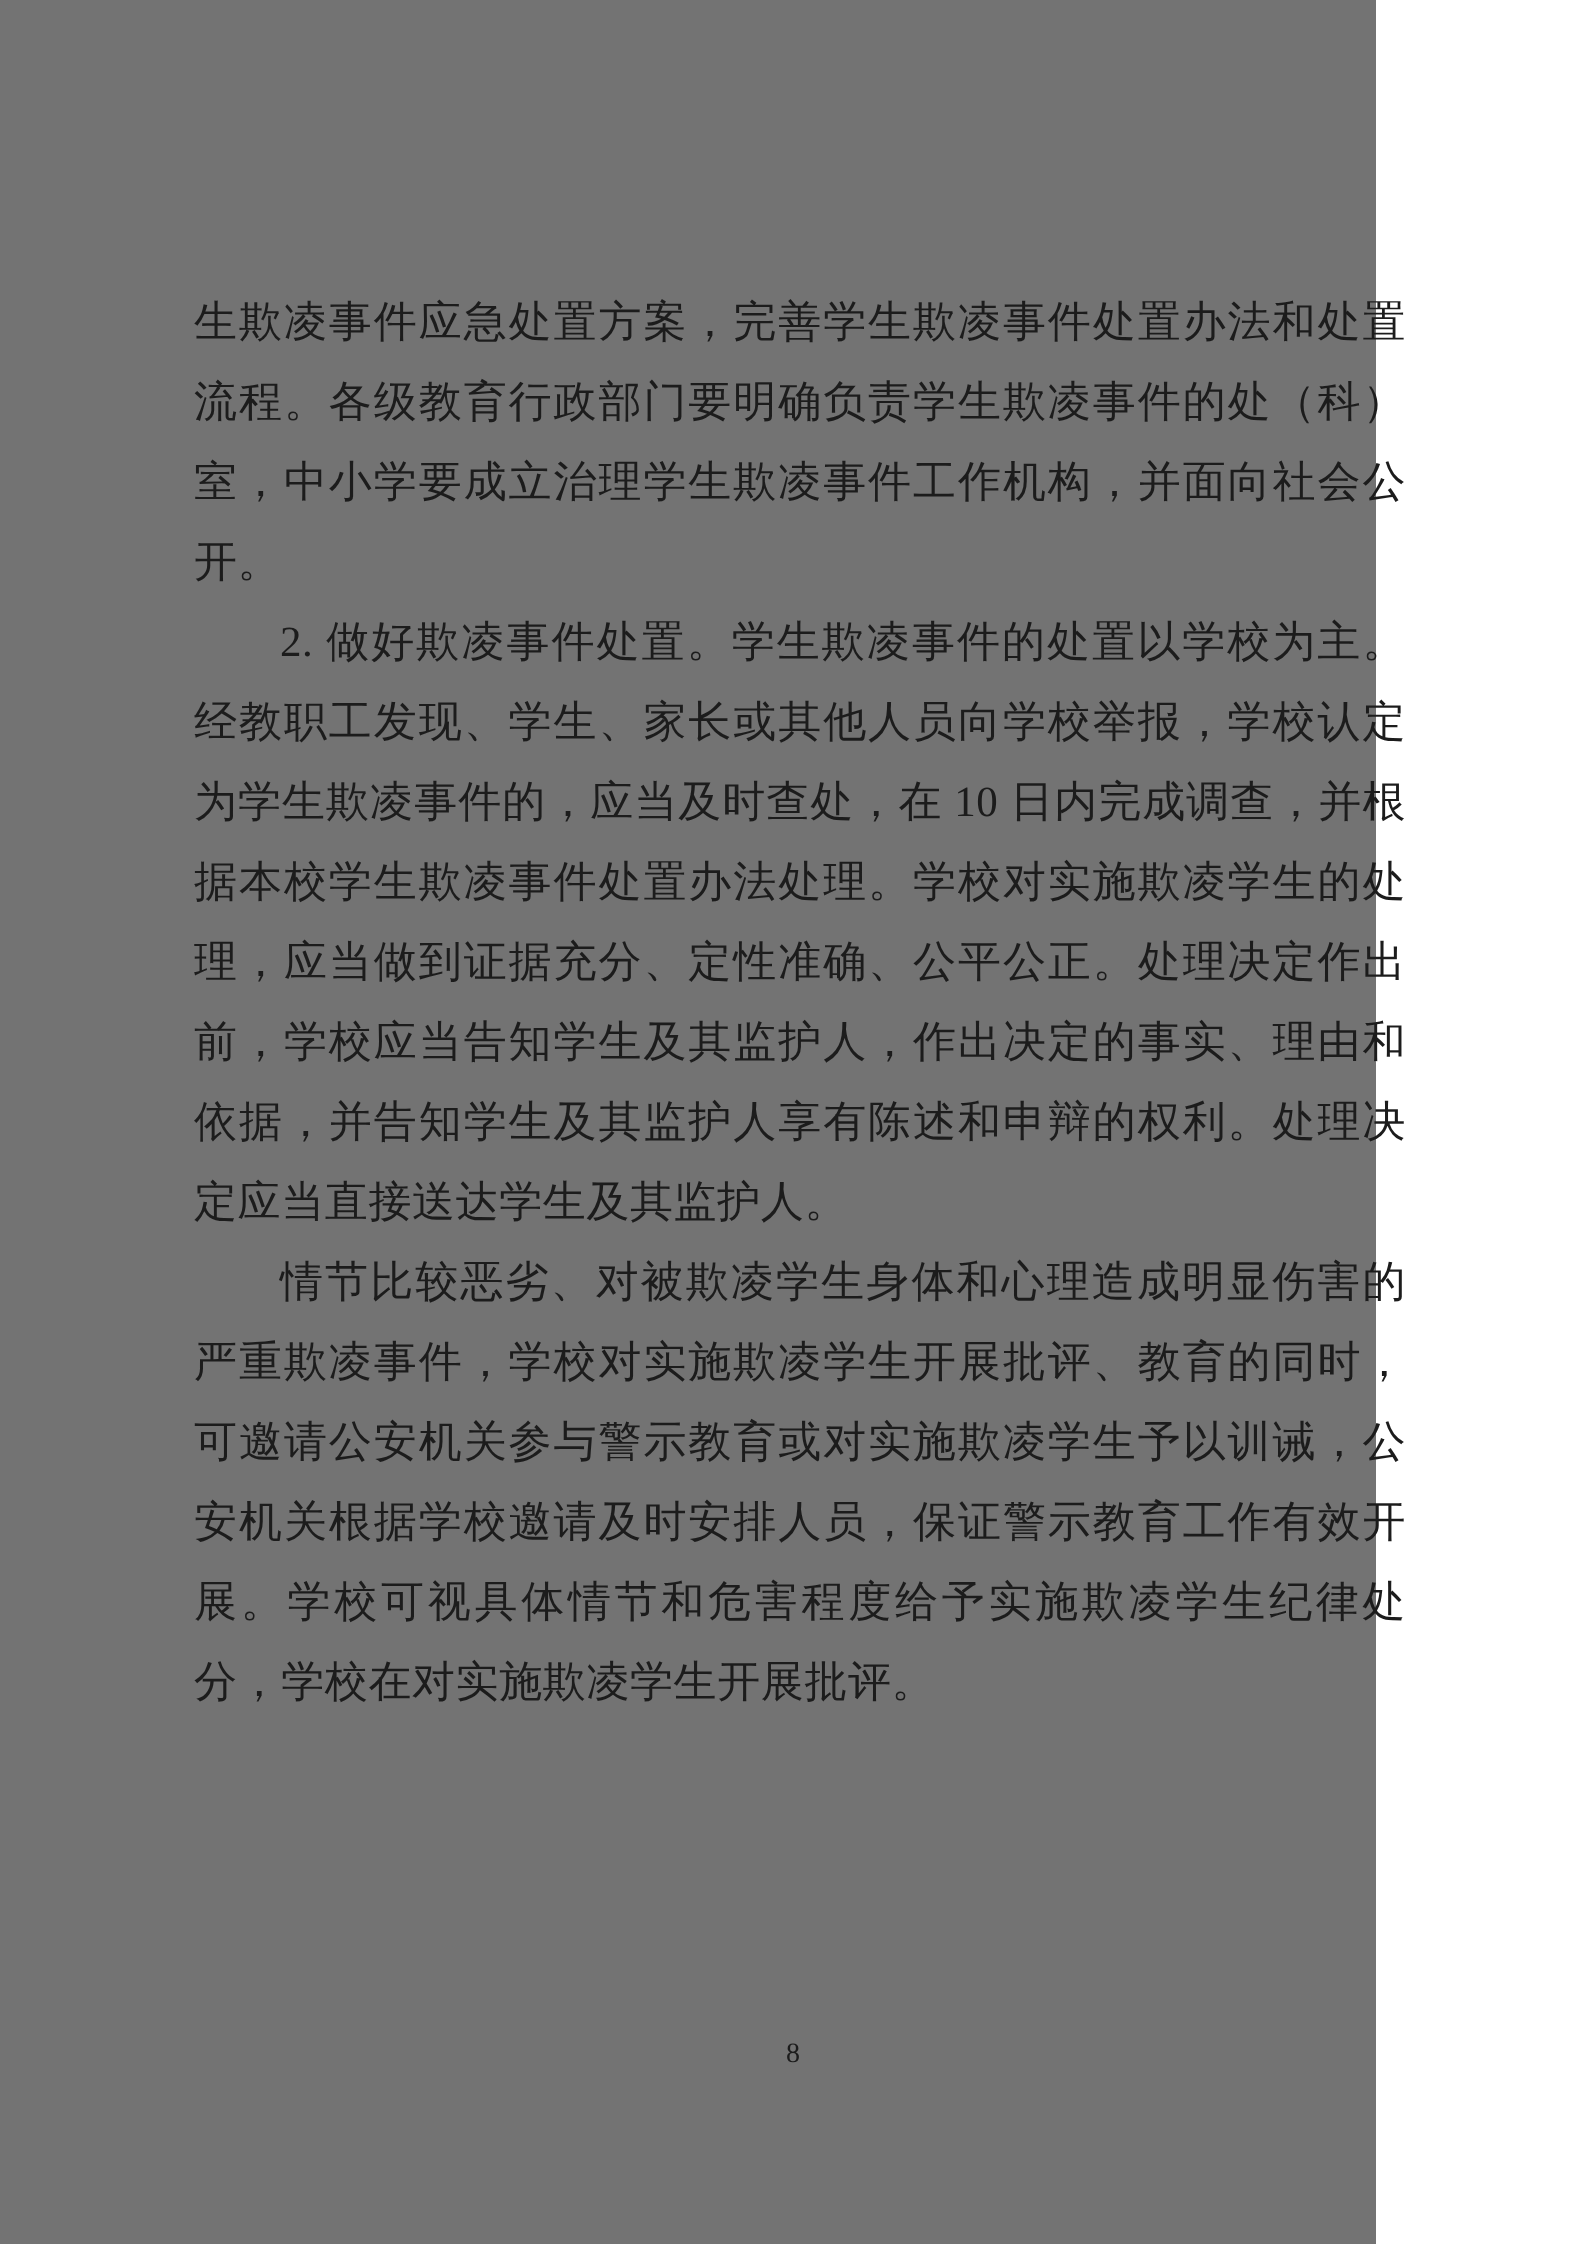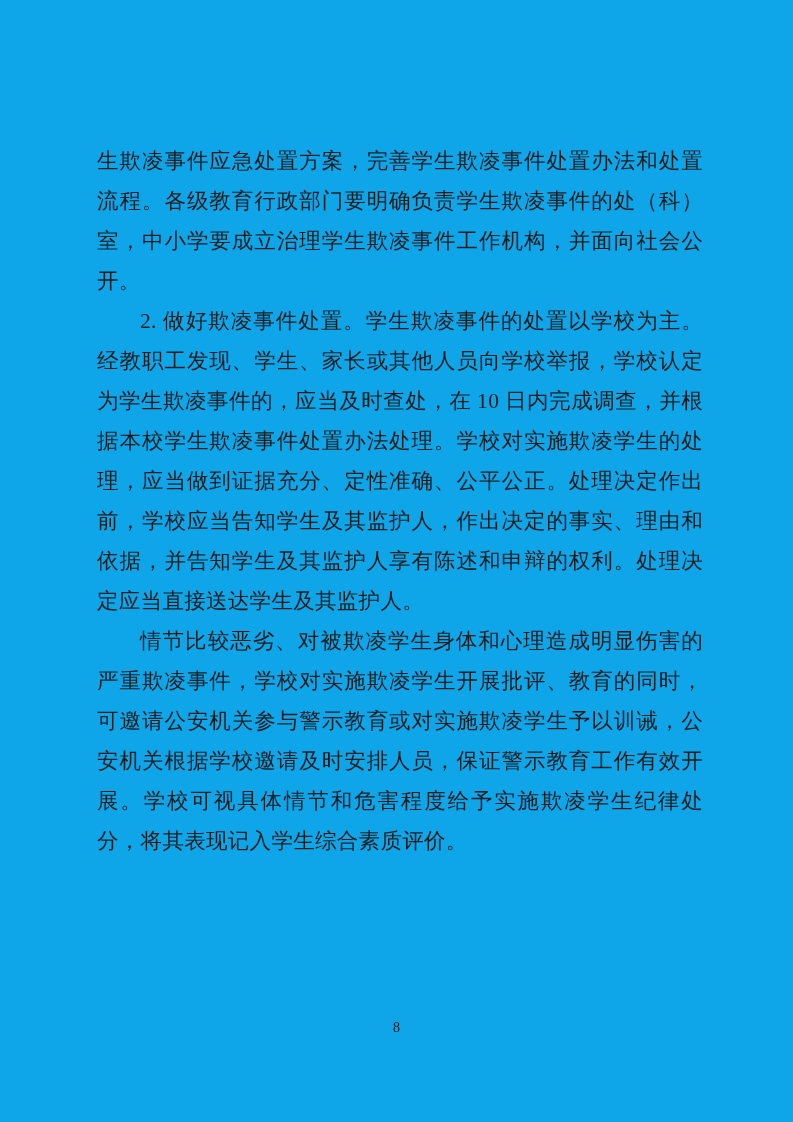--- a/index.html
+++ b/index.html
@@ -12,23 +12,23 @@
     height: 1122px;
     position: relative;
     font-family: "Liberation Serif", "DejaVu Serif", serif;
     color: #1c1c1c;
     overflow: hidden;
   }
   .page {
     position: absolute;
     top: 0;
     left: 0;
-    width: 793px;
+    width: 688px;
     height: 1122px;
-    background: #0ea5e9;
+    background: #737373;
   }
   .content {
     position: absolute;
     top: 141px;
     left: 97px;
     width: 606px;
   }
   .content p {
     margin: 0;
     font-size: 21.5px;
@@ -53,16 +53,16 @@
     color: #1c1c1c;
   }
 </style>
 </head>
 <body>
 
 <div class="page">
   <div class="content">
     <p class="no-indent">生欺凌事件应急处置方案，完善学生欺凌事件处置办法和处置流程。各级教育行政部门要明确负责学生欺凌事件的处（科）室，中小学要成立治理学生欺凌事件工作机构，并面向社会公开。</p>
     <p>2. 做好欺凌事件处置。学生欺凌事件的处置以学校为主。经教职工发现、学生、家长或其他人员向学校举报，学校认定为学生欺凌事件的，应当及时查处，在 10 日内完成调查，并根据本校学生欺凌事件处置办法处理。学校对实施欺凌学生的处理，应当做到证据充分、定性准确、公平公正。处理决定作出前，学校应当告知学生及其监护人，作出决定的事实、理由和依据，并告知学生及其监护人享有陈述和申辩的权利。处理决定应当直接送达学生及其监护人。</p>
-    <p>情节比较恶劣、对被欺凌学生身体和心理造成明显伤害的严重欺凌事件，学校对实施欺凌学生开展批评、教育的同时，可邀请公安机关参与警示教育或对实施欺凌学生予以训诫，公安机关根据学校邀请及时安排人员，保证警示教育工作有效开展。学校可视具体情节和危害程度给予实施欺凌学生纪律处分，将其表现记入学生综合素质评价。</p>
+    <p>情节比较恶劣、对被欺凌学生身体和心理造成明显伤害的严重欺凌事件，学校对实施欺凌学生开展批评、教育的同时，可邀请公安机关参与警示教育或对实施欺凌学生予以训诫，公安机关根据学校邀请及时安排人员，保证警示教育工作有效开展。学校可视具体情节和危害程度给予实施欺凌学生纪律处分，学校在对实施欺凌学生开展批评。</p>
   </div>
   <div class="page-footer">8</div>
 </div>
 
 </body></html>

